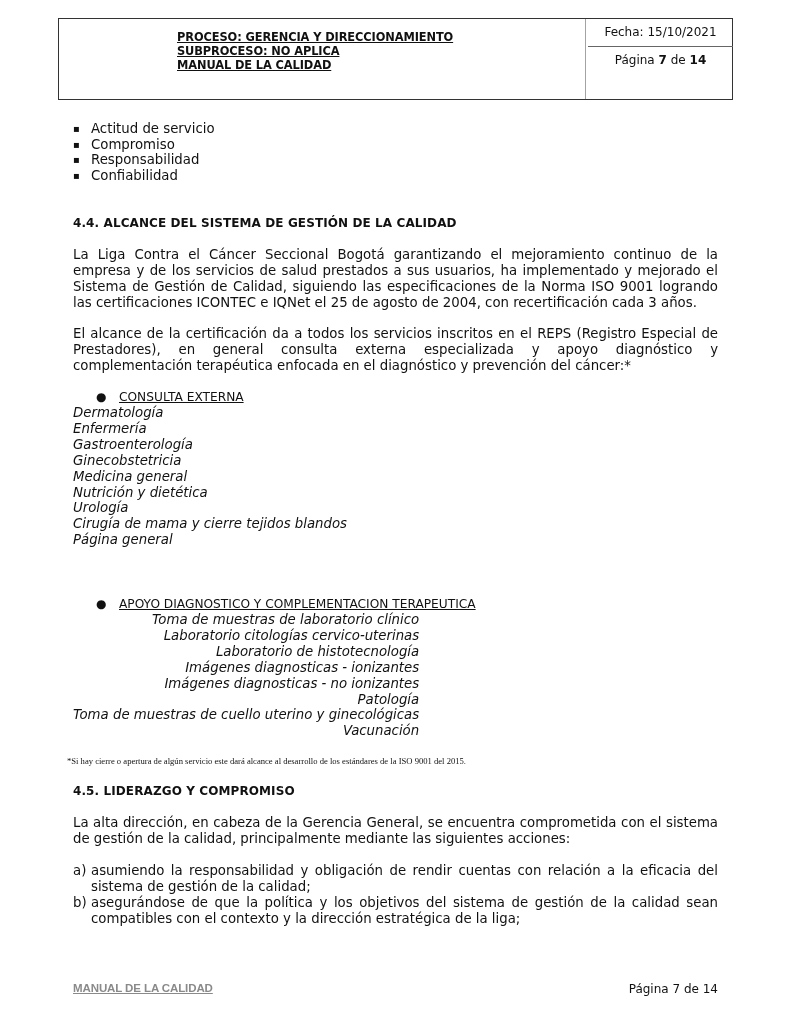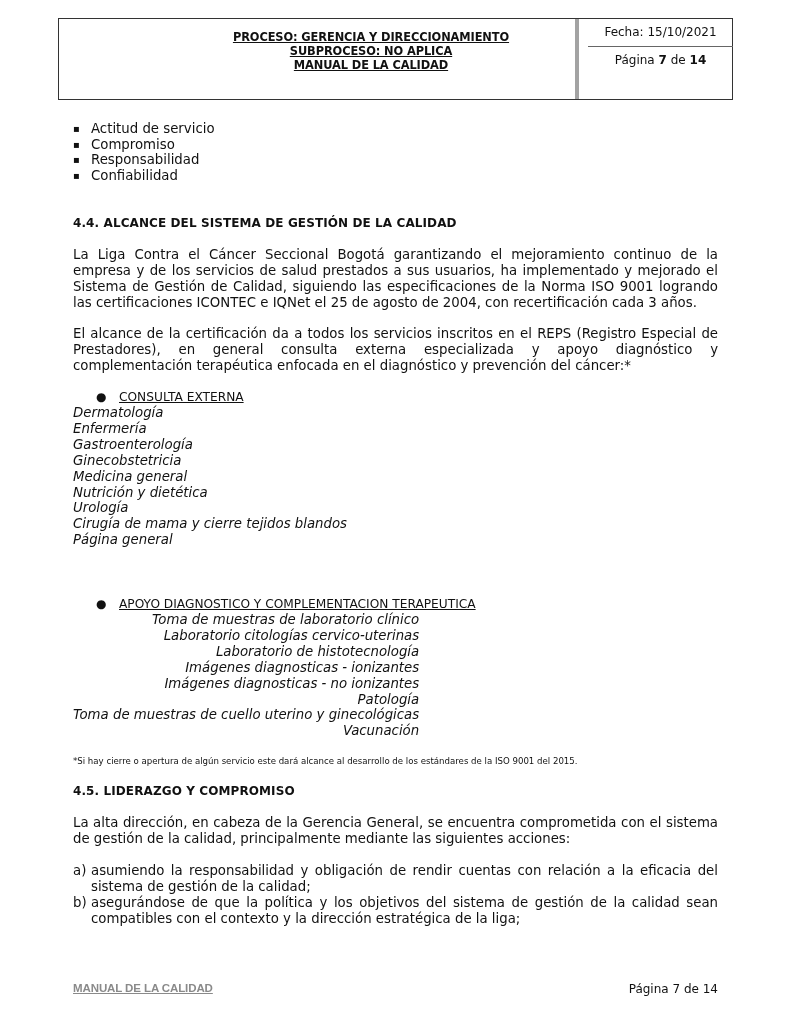--- a/index.html
+++ b/index.html
@@ -5,22 +5,22 @@
   html, body { margin: 0; padding: 0; background: #ffffff; }
   body { width: 792px; height: 1024px; position: relative; overflow: hidden;
          font-family: "DejaVu Sans", sans-serif; color: #111; }
   .page { position: absolute; left: 0; top: 0; width: 792px; height: 1024px; }
 
   
   .hdr { position: absolute; left: 58px; top: 18px; width: 675px; height: 82px;
          border: 1px solid #333; box-sizing: border-box; }
   .hdr .logo-cell { position: absolute; left: 0; top: 0; width: 119px; height: 80px;
          border-right: 1px solid #666; }
-  .hdr .title-cell { position: absolute; left: 108px; top: 0; width: 408px; height: 80px;
-         border-right: 4px solid #a3a3a3; text-align: center; }
+  .hdr .title-cell { position: absolute; left: 118px; top: 0; width: 408px; height: 80px;
+         border-right: 1px solid #a3a3a3; text-align: left; }
   .hdr .meta-cell { position: absolute; left: 529px; top: 0; width: 145px; height: 80px; }
   .title-cell .t { font-weight: bold; font-size: 11.4px; text-decoration: underline;
          line-height: 14px; letter-spacing: -0.1px; }
   .title-cell .t1 { margin-top: 11px; }
   .meta-row { height: 26.6px; box-sizing: border-box; text-align: center;
          font-size: 12px; line-height: 26px; }
   .meta-row + .meta-row { border-top: 1px solid #666; }
   .meta-row b { font-weight: bold; }
 
   
@@ -34,21 +34,21 @@
   .txt { position: absolute; left: 73px; width: 645px; font-size: 13.3px; line-height: 16px; }
   .bul { position: absolute; left: 73px; font-size: 13.3px; line-height: 15.7px; }
   .bul .row { display: flex; }
   .bul .sq { width: 18px; font-size: 10px; line-height: 15.7px; }
   .h { position: absolute; left: 73px; font-size: 12px; font-weight: bold; letter-spacing: 0.1px; }
   .just { text-align: justify; text-align-last: left; }
   .list { position: absolute; left: 73px; font-size: 13.3px; line-height: 15.9px; font-style: italic; }
   .cat { position: absolute; left: 96px; font-size: 12.2px; line-height: 14px; }
   .cat .dot { display: inline-block; width: 23px; font-size: 12px; }
   .cat .lbl { text-decoration: underline; }
-  .note { position: absolute; left: 73px; font-size: 8.6px; top: 756px; }
+  .note { position: absolute; left: 67px; font-size: 8.6px; top: 756px; font-family: Liberation Serif, serif; }
   .ol { position: absolute; left: 73px; width: 645px; font-size: 13.3px; line-height: 16px; }
   .ol .item { display: flex; }
   .ol .mk { width: 18px; flex: none; }
   .ol .it { flex: 1; text-align: justify; text-align-last: left; }
 
   .foot-l { position: absolute; left: 73px; top: 982px; font-size: 11.5px; color: #8a8a8a;
             font-weight: bold; text-decoration: underline; font-family: "Liberation Sans", sans-serif; letter-spacing: -0.1px; }
   .foot-r { position: absolute; right: 74px; top: 982px; font-size: 12px; color: #111; }
 </style>
 </head>

